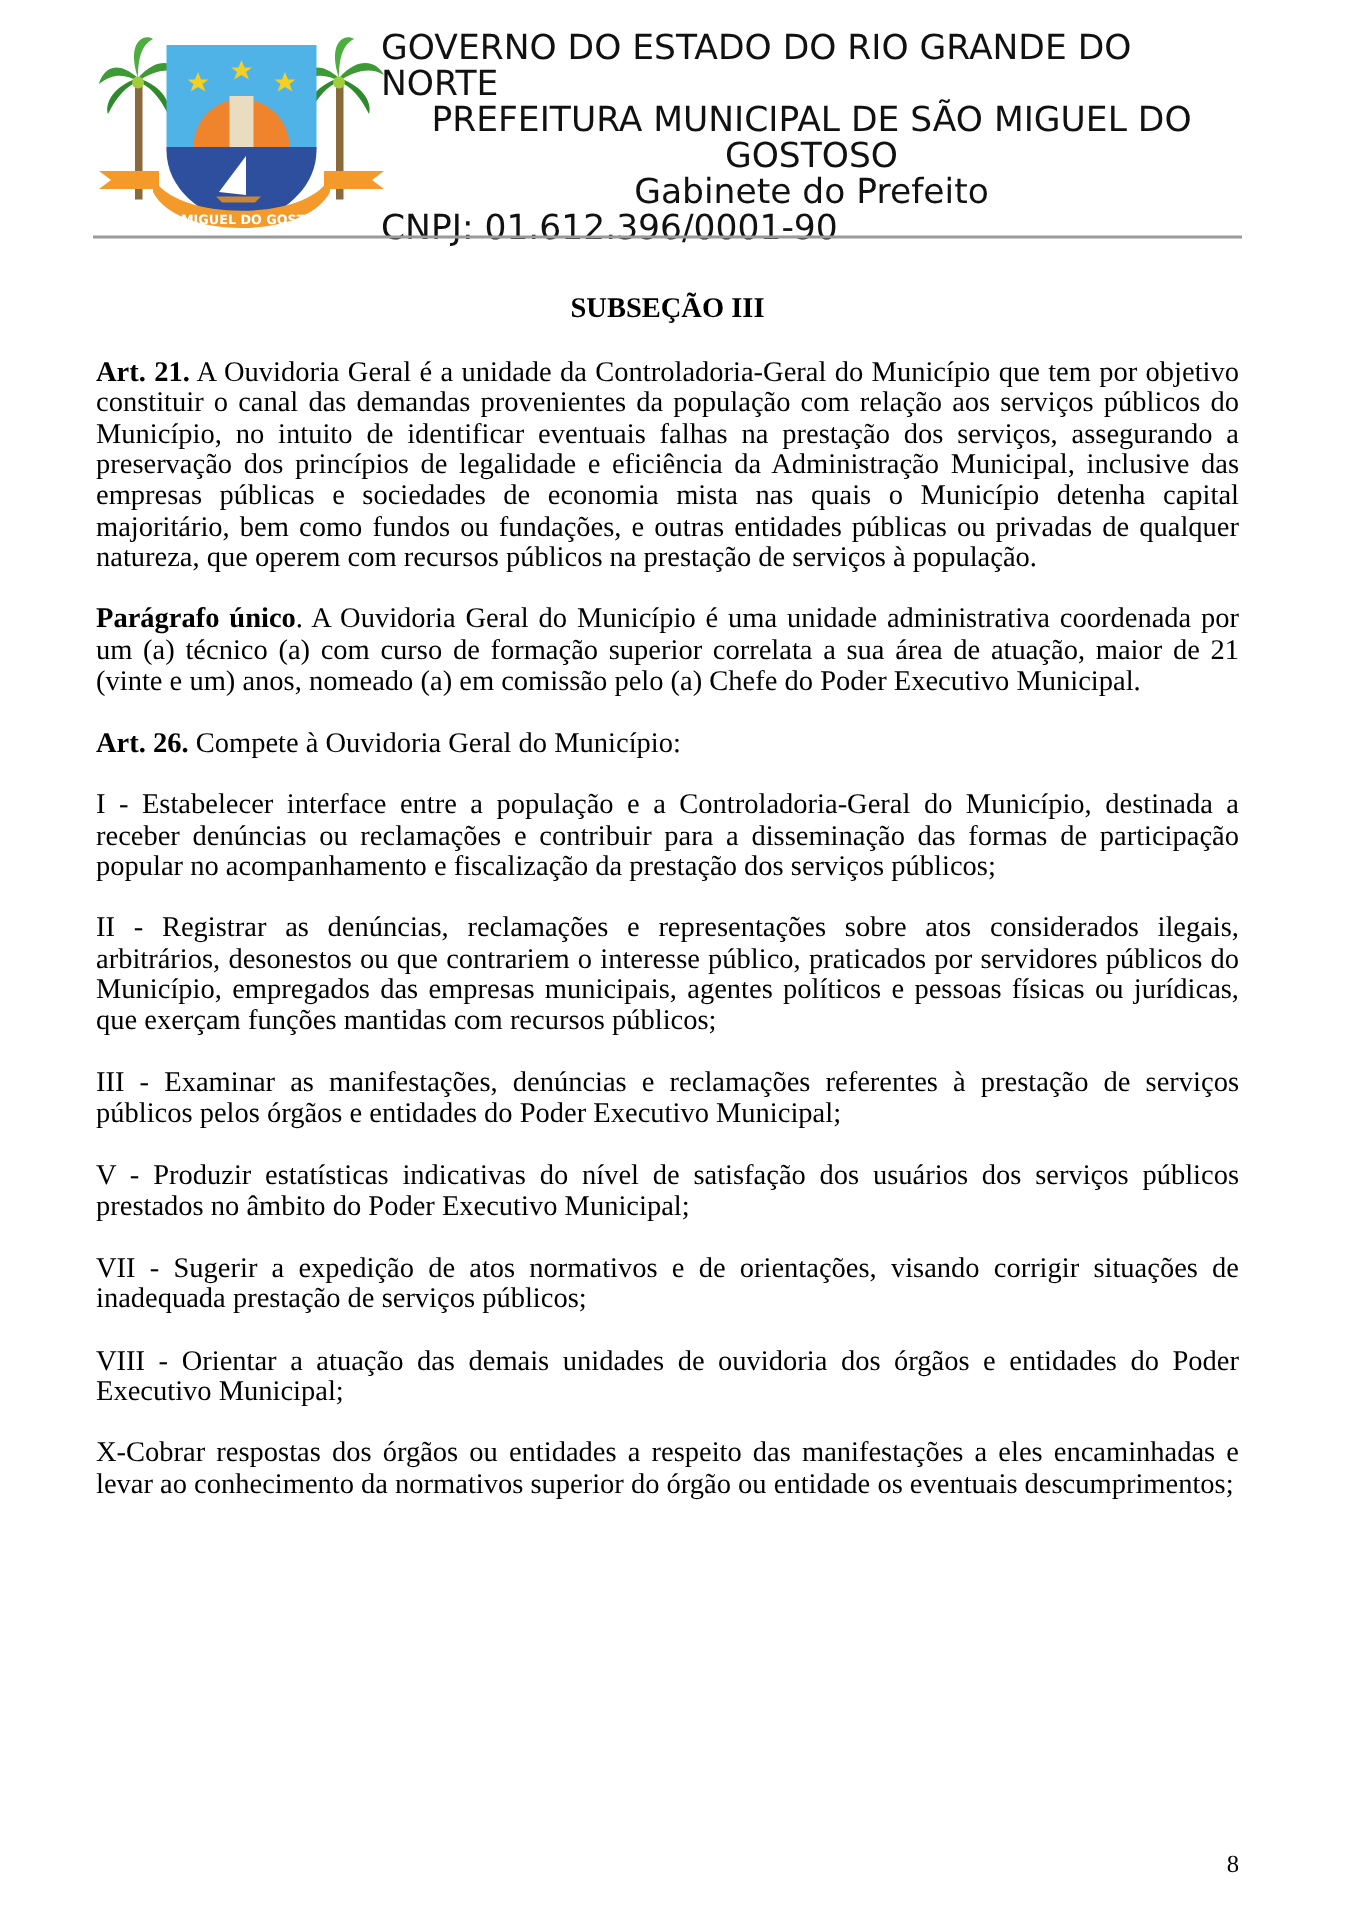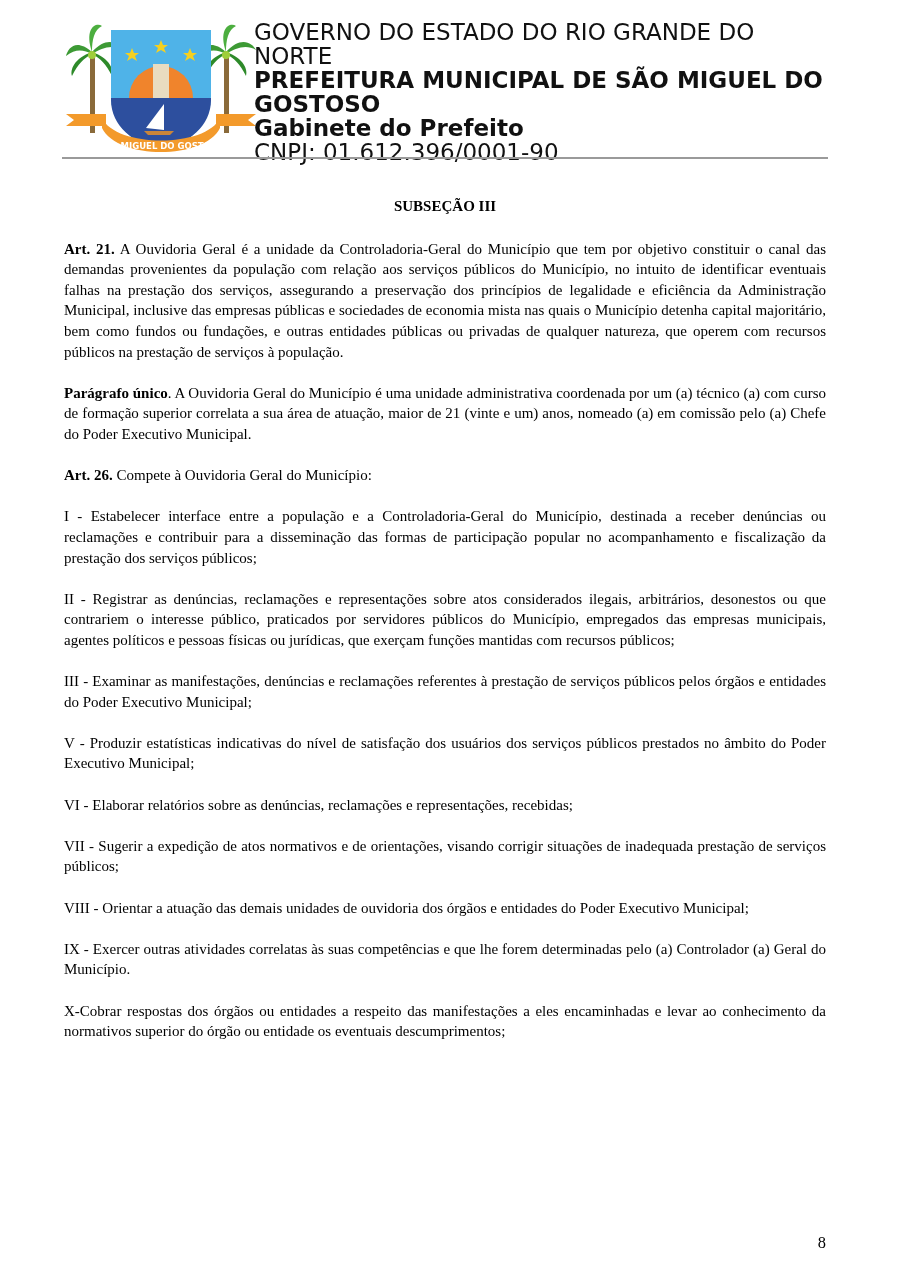--- a/index.html
+++ b/index.html
@@ -1,22 +1,22 @@
 <!DOCTYPE html>
 <html><head>
 <meta charset="utf-8">
 <style>
   html, body { margin: 0; padding: 0; background: #ffffff; }
   body { width: 900px; height: 1273px; position: relative; overflow: hidden; color: #000; }
   .header { position: absolute; left: 62px; top: 18px; width: 766px; height: 140px; }
   .logo { position: absolute; left: 4px; top: 0px; width: 190px; height: 140px; }
   .head-text { position: absolute; left: 192px; top: 2px; font-family: "DejaVu Sans", sans-serif; font-size: 23px; line-height: 24px; color: #111; }
-  .head-text .bold { font-weight: bold; }
+  .head-text .bold { font-weight: normal; text-align: center; }
   .head-rule { position: absolute; left: 62px; top: 157px; width: 766px; height: 2px; background: #9a9a9a; }
-  .content { position: absolute; left: 64px; top: 196px; width: 762px; font-family: "Liberation Serif", serif; font-size: 15px; line-height: 20.6px; }
+  .content { position: absolute; left: 64px; top: 196px; width: 762px; font-family: "Liberation Serif", serif; font-size: 19px; line-height: 20.6px; }
   .heading { text-align: center; font-weight: bold; margin: 0; }
   .h1 { margin-bottom: 22px; }
   .h2 { margin-bottom: 24px; }
   p { margin: 0 0 20.6px 0; text-align: justify; text-align-last: left; }
   .page-number { position: absolute; right: 74px; top: 1233px; font-family: "Liberation Serif", serif; font-size: 16.4px; }
 </style>
 </head>
 <body>
 
 <div class="header">
@@ -73,21 +73,19 @@
 <div class="content">
   <div class="heading h1">SUBSEÇÃO III</div>
   <div id="paragraphs">
       <p><b>Art. 21.</b><span> A Ouvidoria Geral é a unidade da Controladoria-Geral do Município que tem por objetivo constituir o canal das demandas provenientes da população com relação aos serviços públicos do Município, no intuito de identificar eventuais falhas na prestação dos serviços, assegurando a preservação dos princípios de legalidade e eficiência da Administração Municipal, inclusive das empresas públicas e sociedades de economia mista nas quais o Município detenha capital majoritário, bem como fundos ou fundações, e outras entidades públicas ou privadas de qualquer natureza, que operem com recursos públicos na prestação de serviços à população.</span></p>
       <p><b>Parágrafo único</b><span>. A Ouvidoria Geral do Município é uma unidade administrativa coordenada por um (a) técnico (a) com curso de formação superior correlata a sua área de atuação, maior de 21 (vinte e um) anos, nomeado (a) em comissão pelo (a) Chefe do Poder Executivo Municipal.</span></p>
       <p><b>Art. 26.</b><span> Compete à Ouvidoria Geral do Município:</span></p>
       <p><span>I - Estabelecer interface entre a população e a Controladoria-Geral do Município, destinada a receber denúncias ou reclamações e contribuir para a disseminação das formas de participação popular no acompanhamento e fiscalização da prestação dos serviços públicos;</span></p>
       <p><span>II - Registrar as denúncias, reclamações e representações sobre atos considerados ilegais, arbitrários, desonestos ou que contrariem o interesse público, praticados por servidores públicos do Município, empregados das empresas municipais, agentes políticos e pessoas físicas ou jurídicas, que exerçam funções mantidas com recursos públicos;</span></p>
       <p><span>III - Examinar as manifestações, denúncias e reclamações referentes à prestação de serviços públicos pelos órgãos e entidades do Poder Executivo Municipal;</span></p>
       <p><span>V - Produzir estatísticas indicativas do nível de satisfação dos usuários dos serviços públicos prestados no âmbito do Poder Executivo Municipal;</span></p>
-      <p><span>VI - Elaborar relatórios sobre as denúncias, reclamações e representações, recebidas;</span></p>
       <p><span>VII - Sugerir a expedição de atos normativos e de orientações, visando corrigir situações de inadequada prestação de serviços públicos;</span></p>
       <p><span>VIII - Orientar a atuação das demais unidades de ouvidoria dos órgãos e entidades do Poder Executivo Municipal;</span></p>
-      <p><span>IX - Exercer outras atividades correlatas às suas competências e que lhe forem determinadas pelo (a) Controlador (a) Geral do Município.</span></p>
       <p><span>X-Cobrar respostas dos órgãos ou entidades a respeito das manifestações a eles encaminhadas e levar ao conhecimento da normativos superior do órgão ou entidade os eventuais descumprimentos;</span></p>
     </div>
 </div>
 
 <div class="page-number">8</div>
 
 </body></html>

